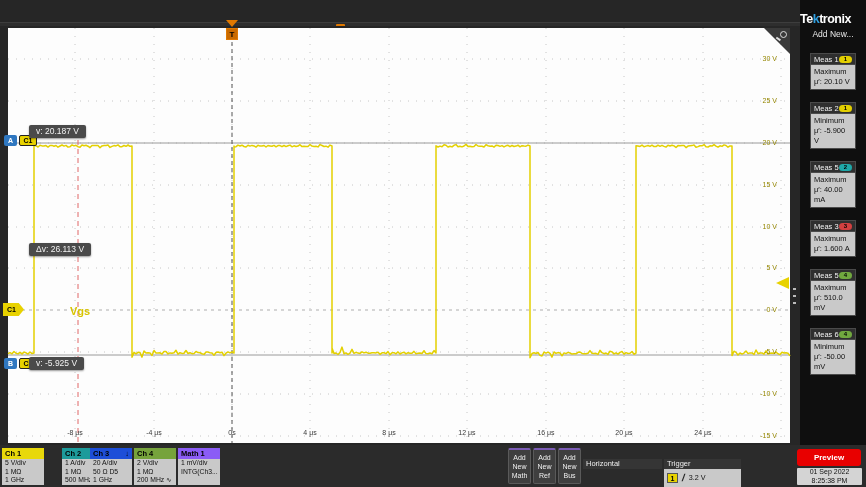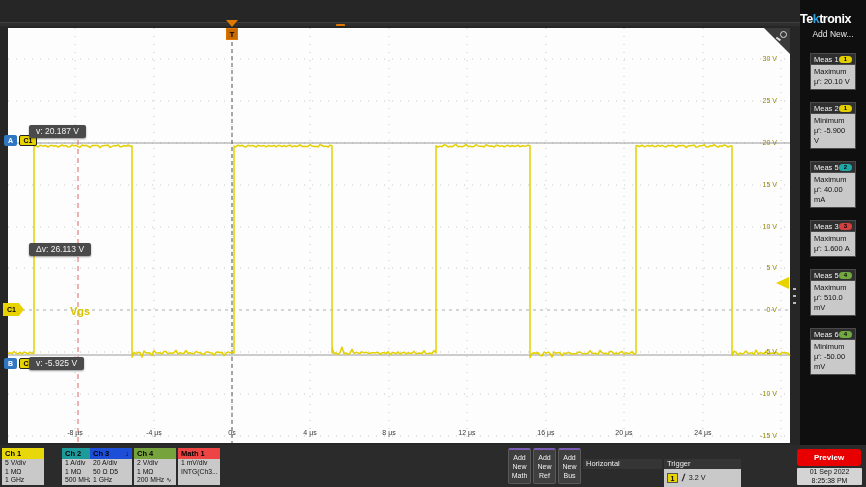--- a/index.html
+++ b/index.html
@@ -294,21 +294,21 @@
           <span>Ch 4</span>
           <span></span>
         </div>
       <div class="ch-body">
           <div>2 V/div</div>
           <div>1 MΩ</div>
           <div>200 MHz ∿</div>
         </div>
     </div>
     <div class="chbadge" style="left:178px;">
-      <div class="ch-head" style="background:#ef4444;">
+      <div class="ch-head" style="background:#8b5cf6;">
           <span>Math 1</span>
           <span></span>
         </div>
       <div class="ch-body">
           <div>1 mV/div</div>
           <div>INTG(Ch3...</div>
           <div></div>
         </div>
     </div>
 

